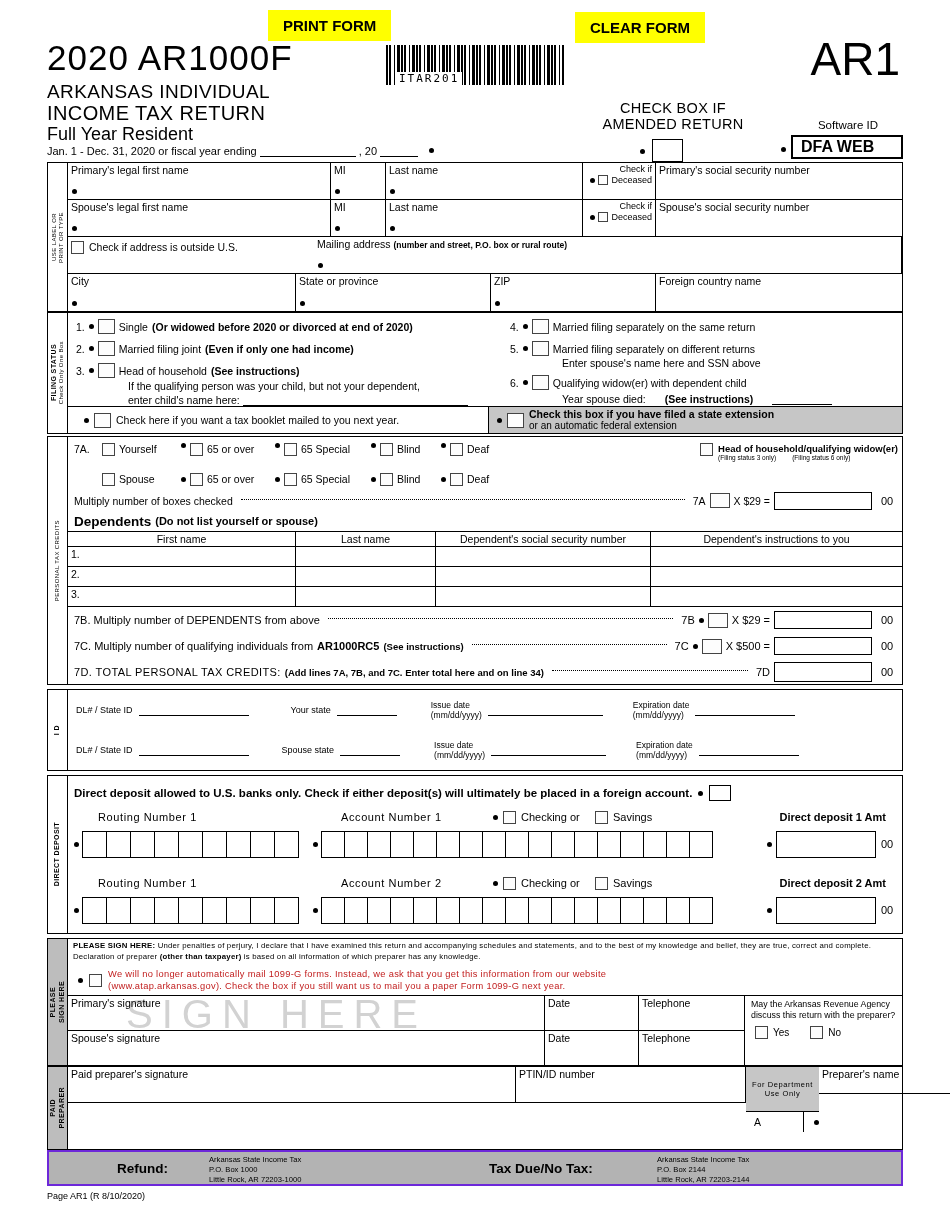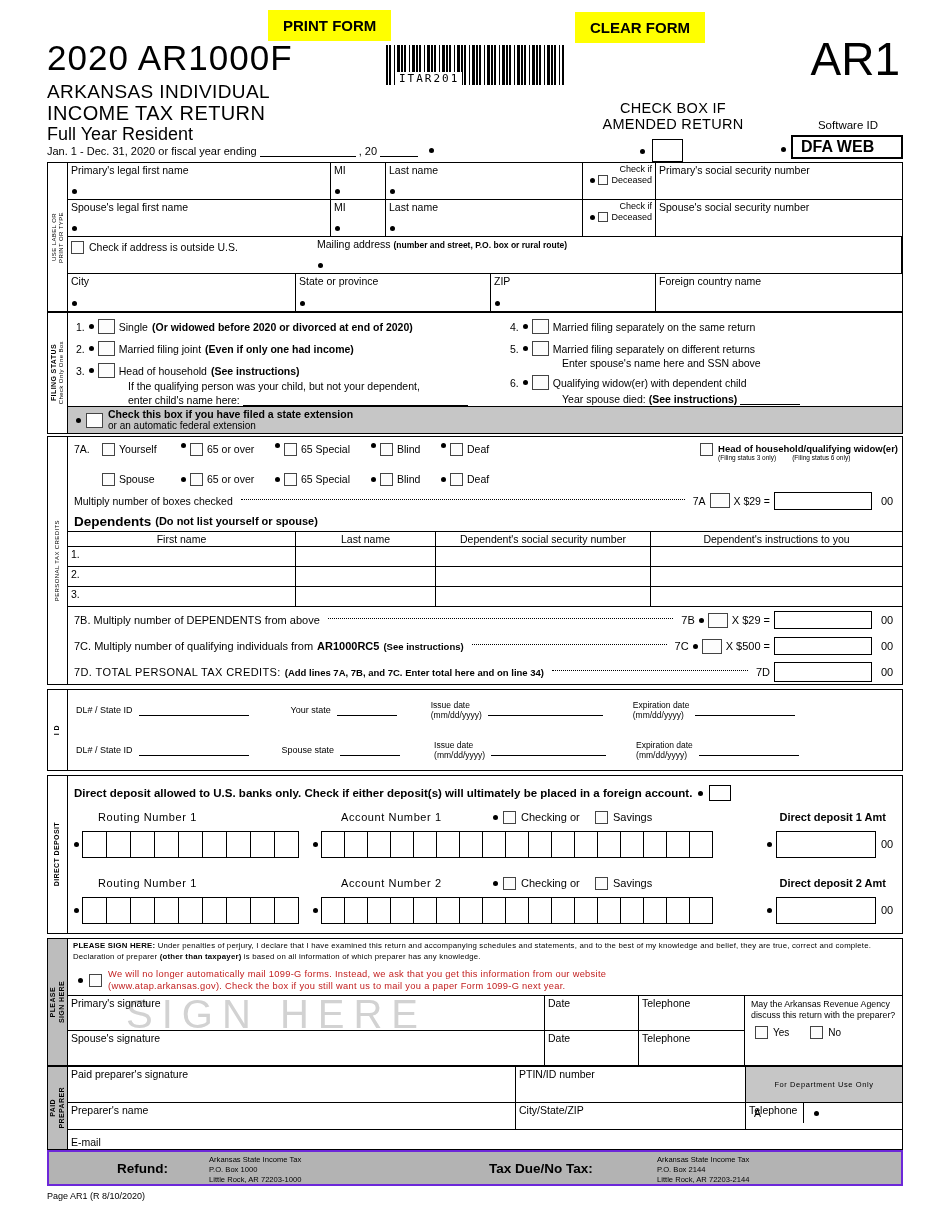--- a/index.html
+++ b/index.html
@@ -202,27 +202,32 @@
         <span class="cb lg"></span>
         <span>Married filing separately on different returns</span>
       </div>
       <div class="fsub" style="left:494px;top:44px">Enter spouse's name here and SSN above</div>
       <div class="fitem" style="left:442px;top:62px">
         <span>6.</span>
           <i class="dot"></i>
         <span class="cb lg"></span>
         <span>Qualifying widow(er) with dependent child</span>
       </div>
-      <div class="fsub" style="left:494px;top:80px;display:flex;align-items:flex-end;gap:3px">
+      <div class="fsub" style="left:494px;top:80px;display:flex;align-items:flex-end;gap:19px">
         <span>Year spouse died:</span>
         <b>(See instructions)</b>
         <span class="ul" style="width:60px"></span>
       </div>
     </div>
     <div class="row" style="height:27px;border-top:1px solid #000;flex:none">
+      <div style="width:421px;border-right:1px solid #000;display:flex;align-items:center;gap:5px;padding-left:16px">
+        <i class="dot"></i>
+        <span class="cb lg"></span>
+        <span style="font-size:10.5px">Check here if you want a tax booklet mailed to you next year.</span>
+      </div>
       <div style="flex:1;background:#c6c6c6;display:flex;align-items:center;gap:5px;padding-left:8px">
         <i class="dot"></i>
         <span class="cb lg"></span>
         <div style="line-height:1.15">
           <div style="font-weight:bold;font-size:10.5px">Check this box if you have filed a state extension</div>
           <div style="font-size:10px">or an automatic federal extension</div>
         </div>
       </div>
     </div>
   </div>
@@ -530,21 +535,21 @@
       </div>
     </div>
   </div>
 </div>
 
 <div class="sec" style="top:1066px;height:84px">
   <div class="strip gray">
     <span class="vt">PAID</span>
     <span class="vt">PREPARER</span>
   </div>
-  <div class="content" style="display:flex;flex-direction:column">
+  <div class="content" style="display:flex;">
     <div class="row" style="height:36px">
       <div class="cell" style="width:448px"><span>Paid preparer's signature</span></div>
       <div class="cell" style="width:230px"><span>PTIN/ID number</span></div>
       <div class="cell noR" style="flex:1;padding:0">
         <div style="background:#c6c6c6;font-size:7.5px;letter-spacing:.6px;text-align:center;border-bottom:1px solid #000;padding:13px 0">For Department Use Only</div>
         <div style="display:flex;align-items:center;height:20px">
           <span style="width:58px;padding-left:8px;border-right:1px solid #000;align-self:stretch;display:flex;align-items:center">
               <span>A</span>
             </span>
           <i class="dot" style="margin-left:10px"></i>

